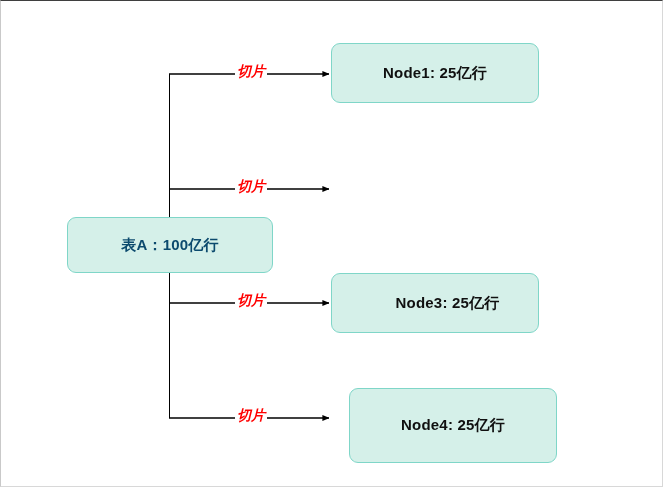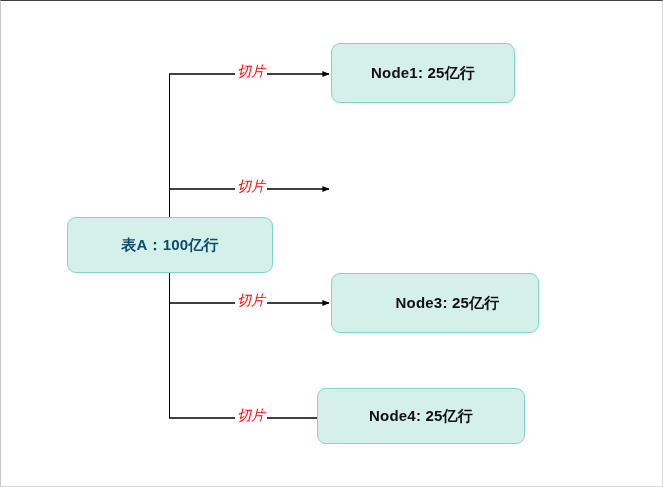--- a/index.html
+++ b/index.html
@@ -50,21 +50,21 @@
     font-size: 15px;
     font-weight: bold;
     color: #0c4a6e;
     letter-spacing: 0.2px;
     white-space: nowrap;
   }
   .edge-label {
     position: absolute;
     font-size: 14px;
     font-style: italic;
-    font-weight: normal;
+    font-weight: bold;
     color: #ff0000;
     background: #ffffff;
     padding: 0 2px;
     white-space: nowrap;
     line-height: 16px;
   }
 </style>
 </head>
 <body>
 
@@ -82,27 +82,27 @@
     <line x1="168" y1="73" x2="328" y2="73" stroke="#000000" stroke-width="1.5" marker-end="url(#arrowhead)"></line>
     <line x1="168" y1="188" x2="328" y2="188" stroke="#000000" stroke-width="1.5" marker-end="url(#arrowhead)"></line>
     <line x1="168" y1="302" x2="328" y2="302" stroke="#000000" stroke-width="1.5" marker-end="url(#arrowhead)"></line>
     <line x1="168" y1="417" x2="328" y2="417" stroke="#000000" stroke-width="1.5" marker-end="url(#arrowhead)"></line>
   </svg>
 
   <div class="node-box" style="left:66px; top:216px; width:206px; height:56px;">
     <span class="src-label">表A：100亿行</span>
   </div>
 
-  <div class="node-box" style="left:330px; top:42px; width:184px; height:60px;">
+  <div class="node-box" style="left:330px; top:42px; width:208px; height:60px;">
     <span class="node-label">Node1: 25亿行</span>
   </div>
   <div class="node-box" style="left:330px; top:272px; width:208px; height:60px;padding-left:25px;">
     <span class="node-label">Node3: 25亿行</span>
   </div>
-  <div class="node-box" style="left:316px; top:387px; width:208px; height:56px;">
+  <div class="node-box" style="left:348px; top:387px; width:208px; height:75px;">
     <span class="node-label">Node4: 25亿行</span>
   </div>
 
   <span class="edge-label" style="left:234px; top:62px;">切片</span>
   <span class="edge-label" style="left:234px; top:177px;">切片</span>
   <span class="edge-label" style="left:234px; top:291px;">切片</span>
   <span class="edge-label" style="left:234px; top:406px;">切片</span>
 
 </div>
 

